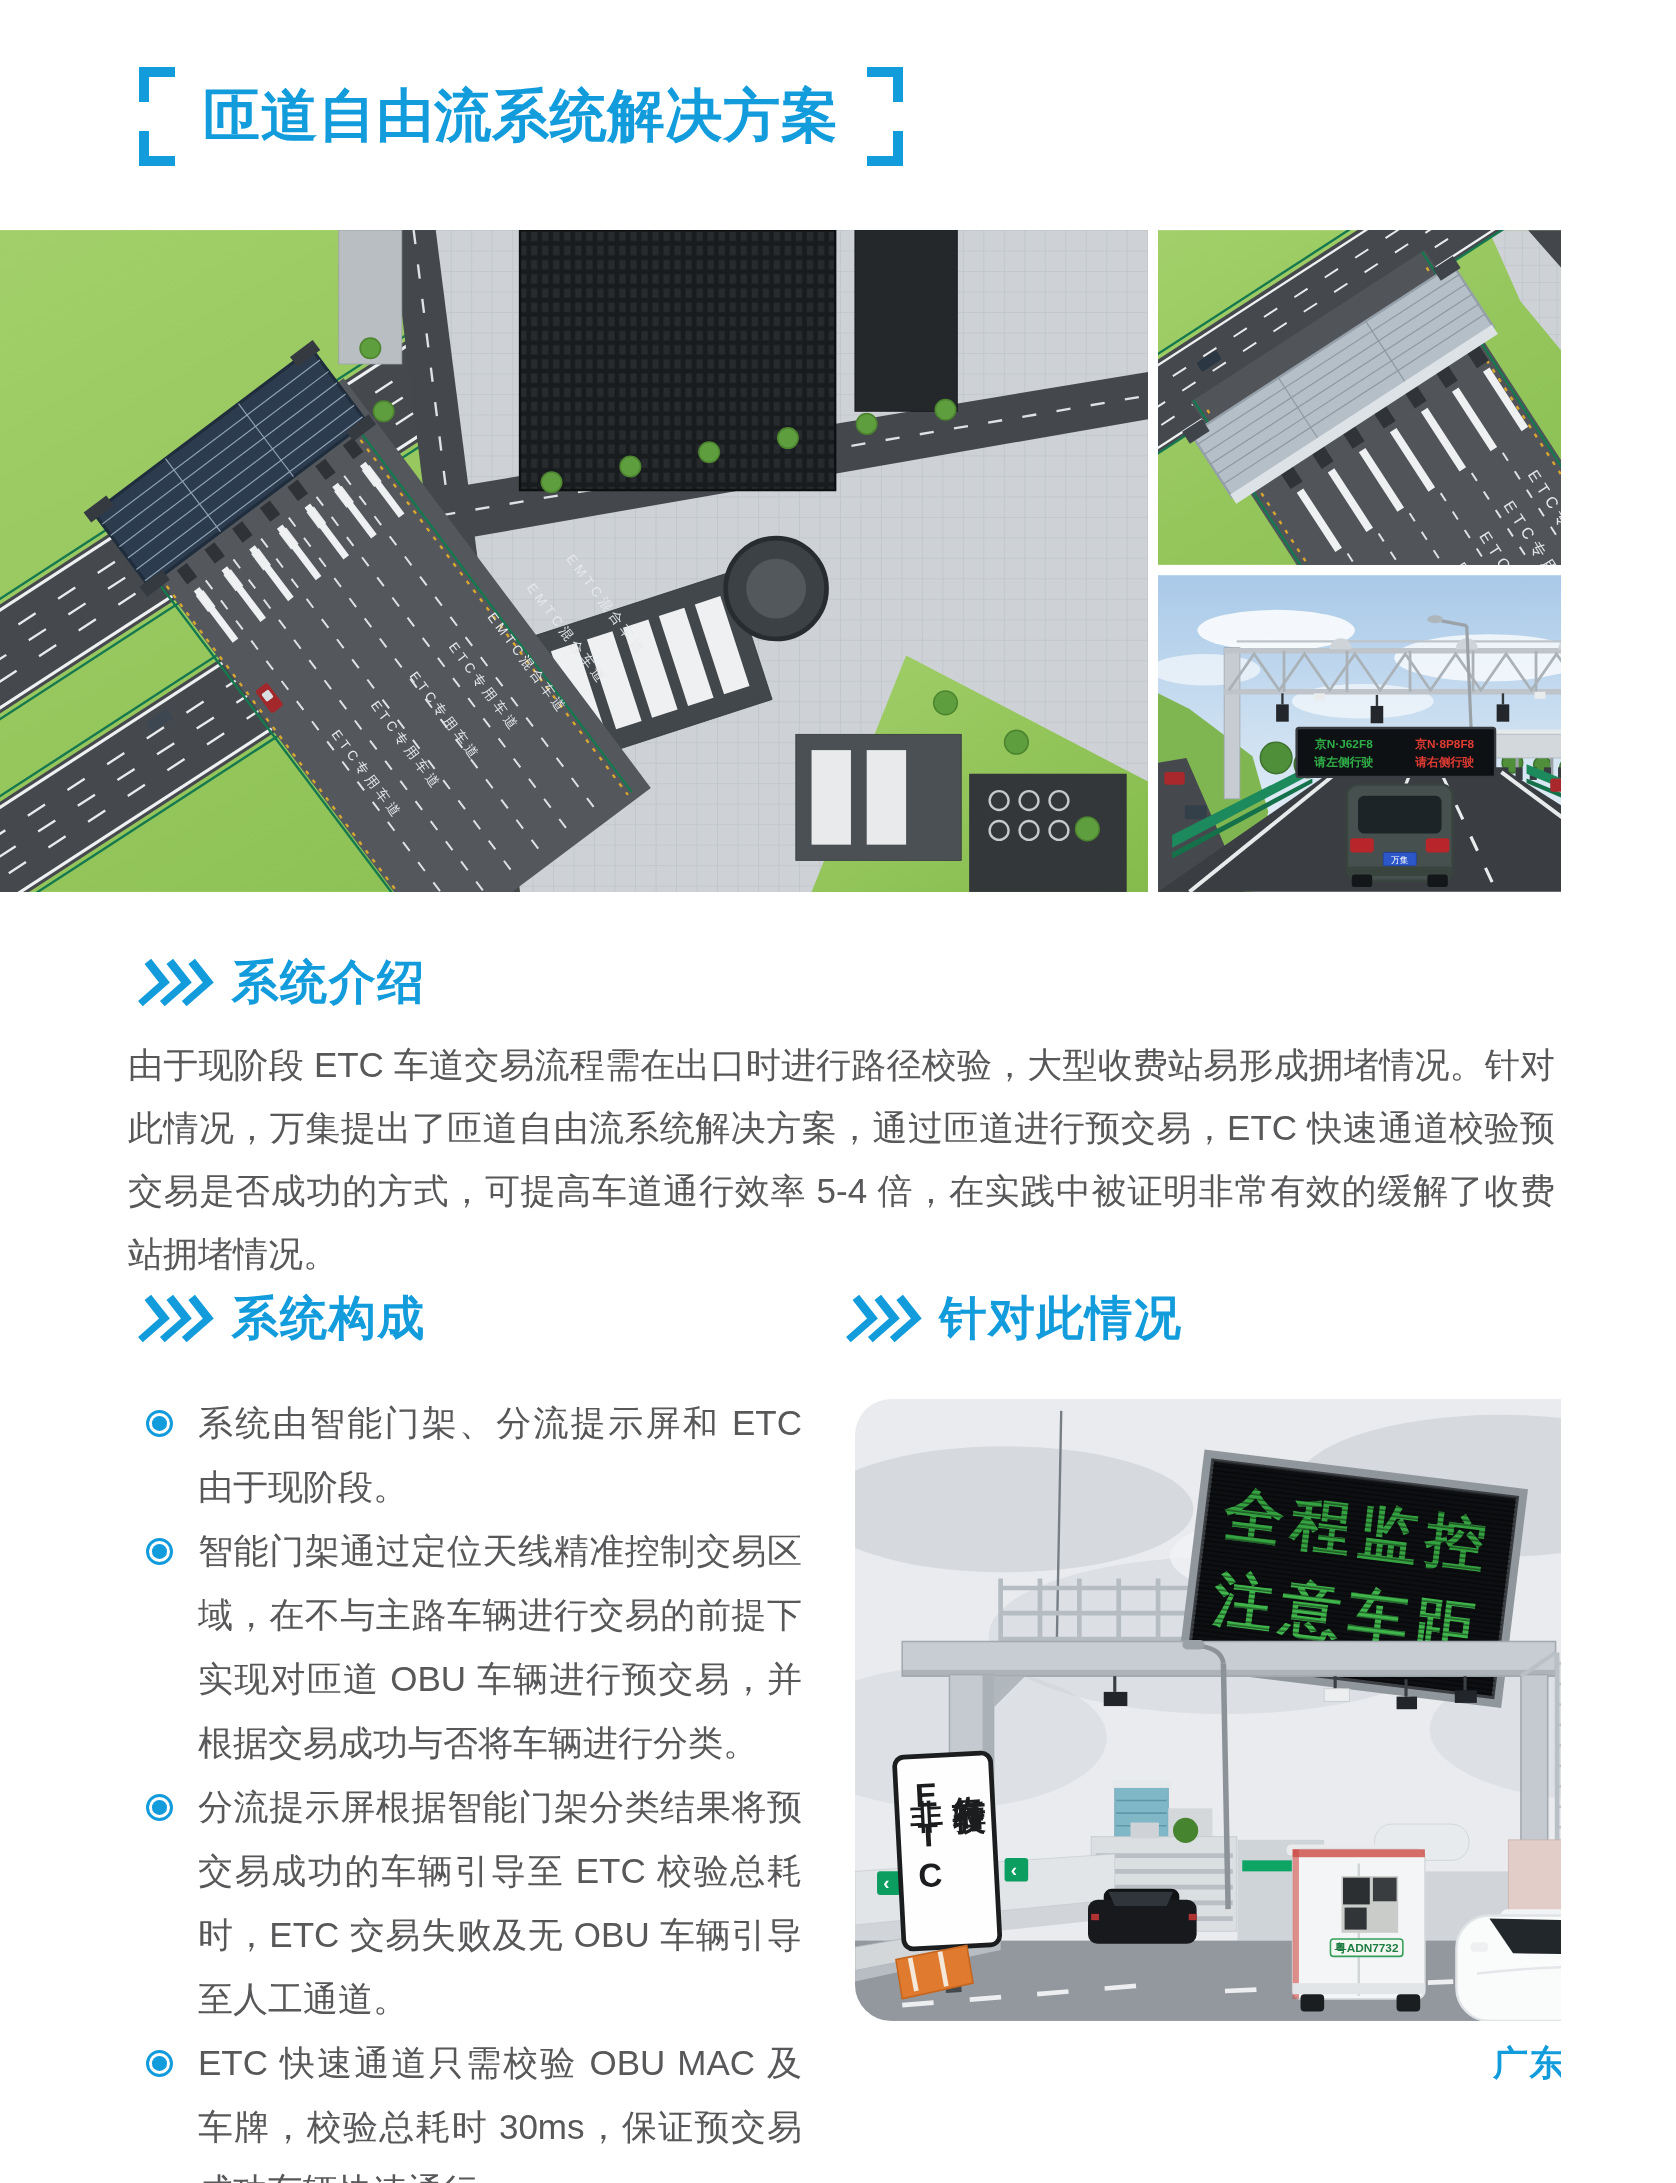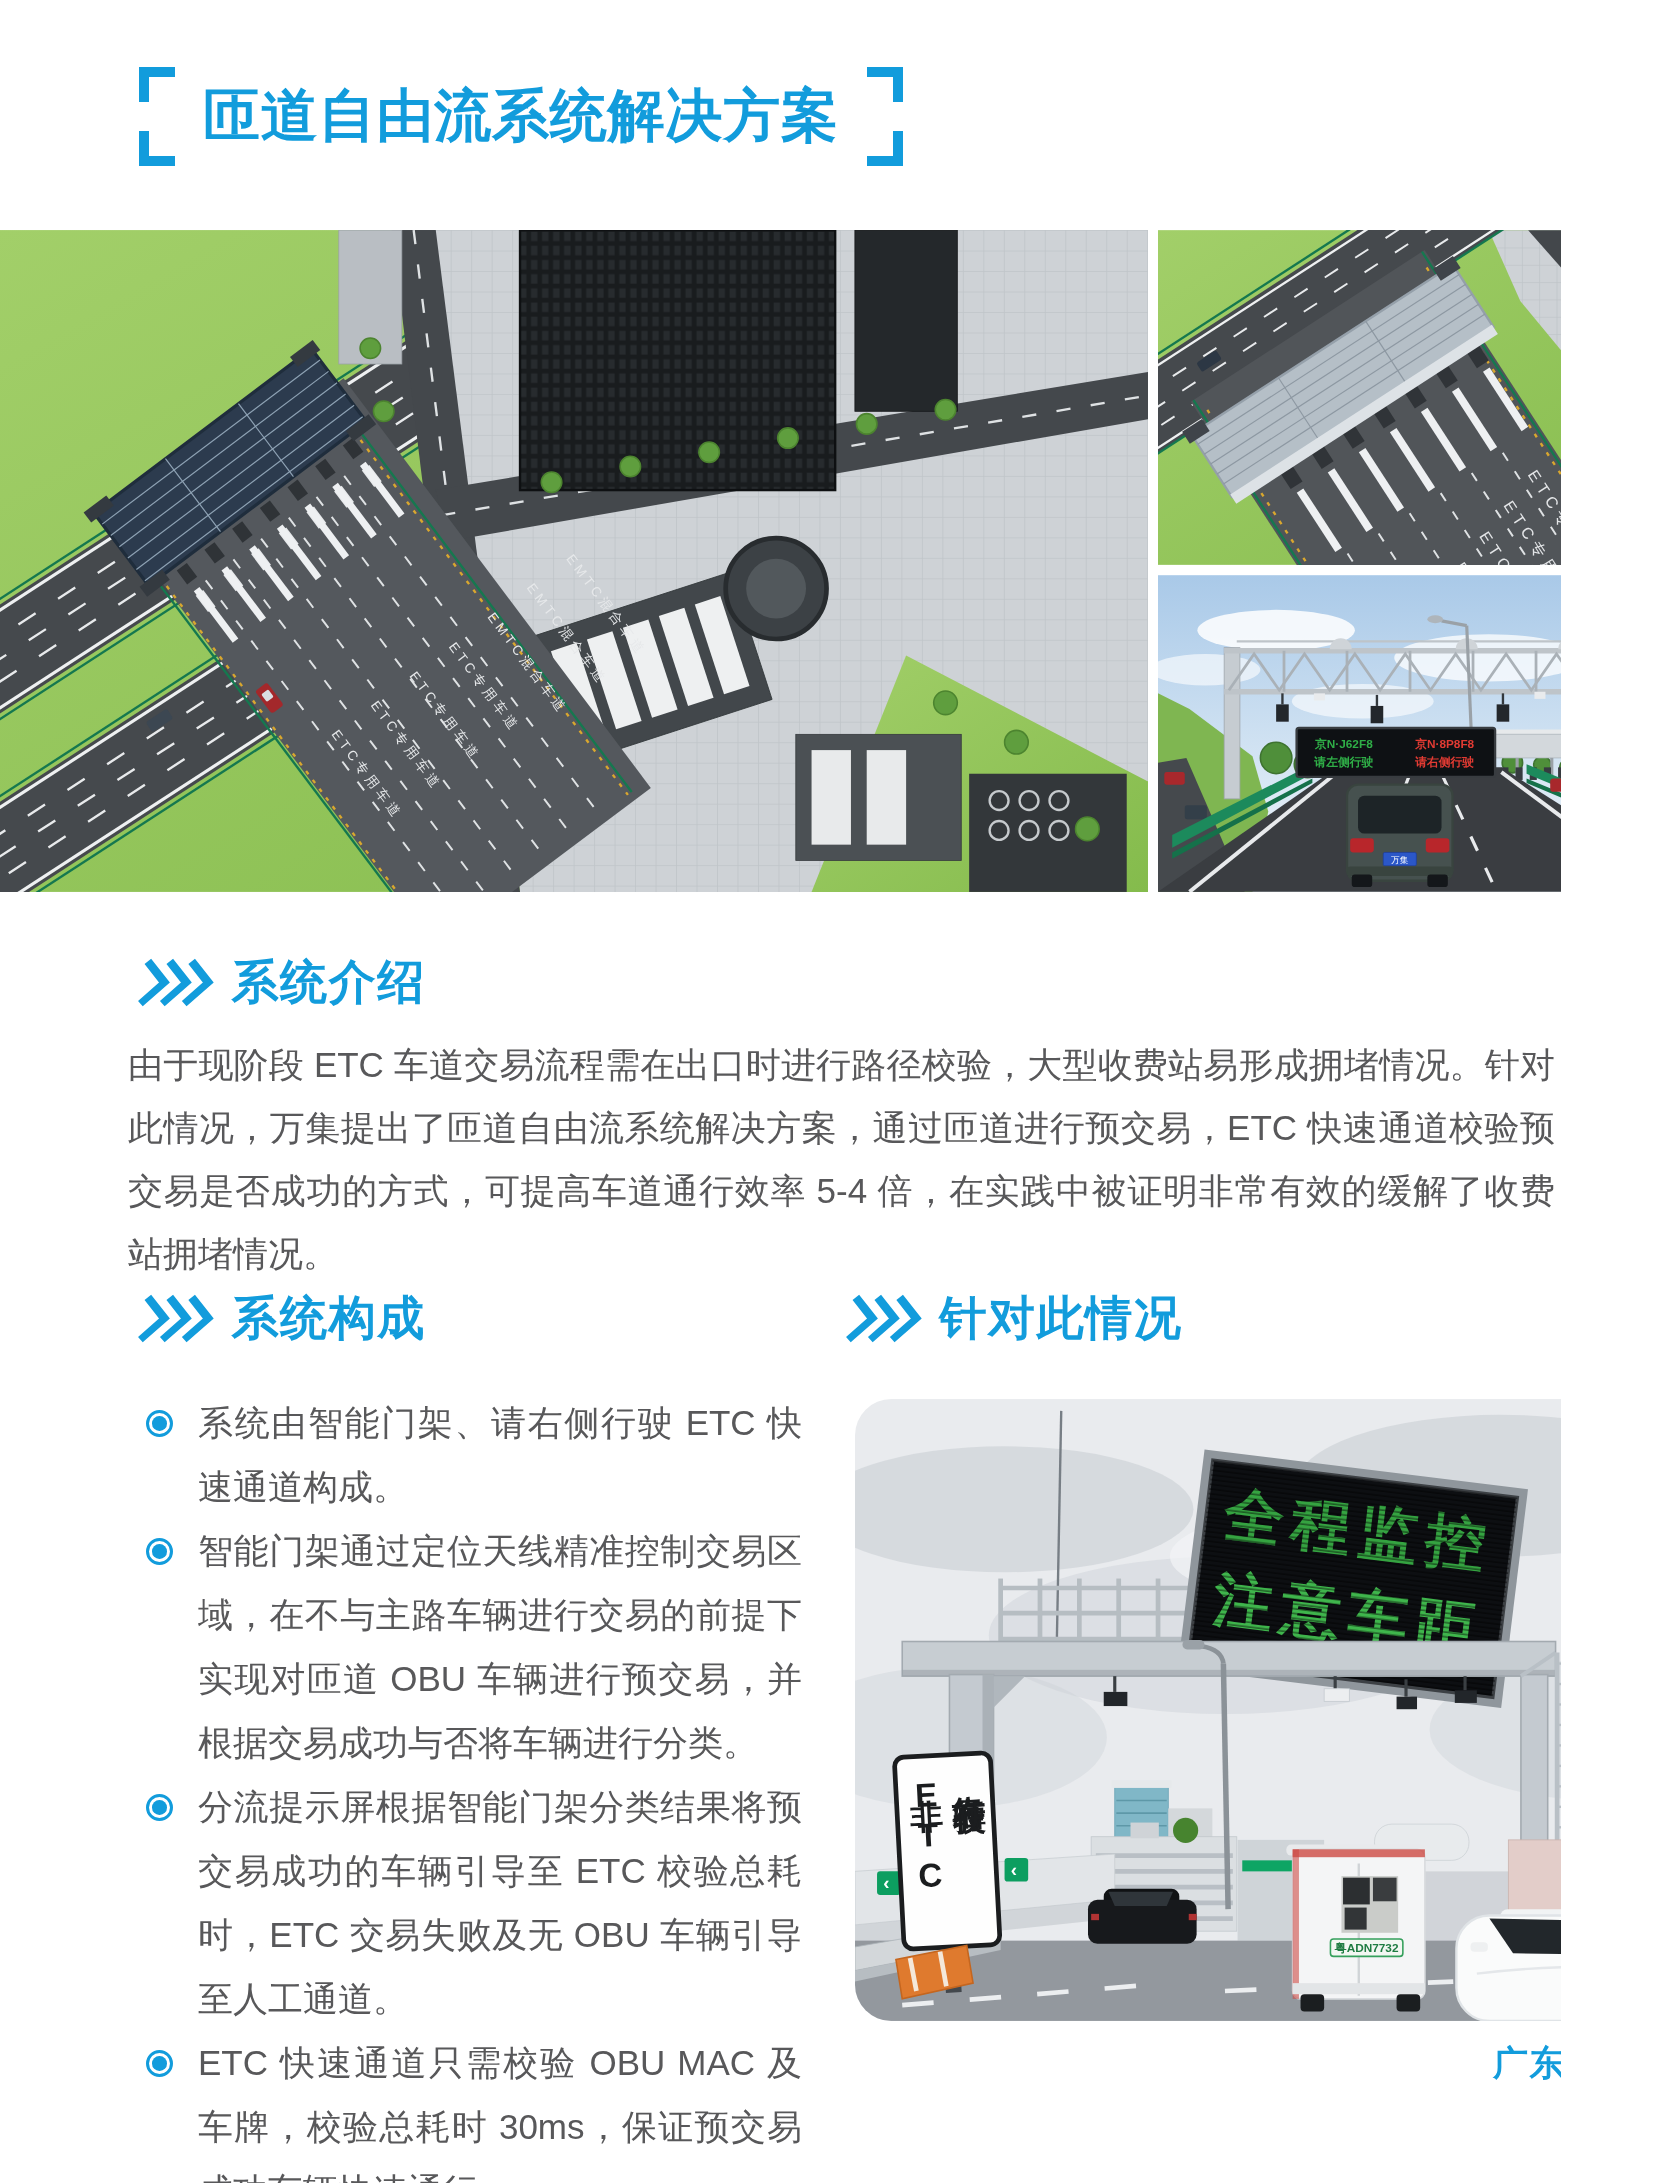--- a/index.html
+++ b/index.html
@@ -520,21 +520,21 @@
           <polyline points="40,4 66,31 40,58"></polyline>
           <polyline points="68,4 94,31 68,58"></polyline>
       </g>
     </svg>
     <div class="label">系统构成</div>
   </div>
 
   <ul class="abs" id="bullet-list">
     <li class="bullet-item">
       <span class="bullet-icon"></span>
-      <span>系统由智能门架、请右侧行驶 ETC 快速通道构成。</span>
+      <span>系统由智能门架、分流提示屏和 ETC 由于现阶段。</span>
     </li>
     <li class="bullet-item">
       <span class="bullet-icon"></span>
       <span>智能门架通过定位天线精准控制交易区域，在不与主路车辆进行交易的前提下实现对匝道 OBU 车辆进行预交易，并根据交易成功与否将车辆进行分类。</span>
     </li>
     <li class="bullet-item">
       <span class="bullet-icon"></span>
       <span>分流提示屏根据智能门架分类结果将预交易成功的车辆引导至 ETC 校验总耗时，ETC 交易失败及无 OBU 车辆引导至人工通道。</span>
     </li>
     <li class="bullet-item">

